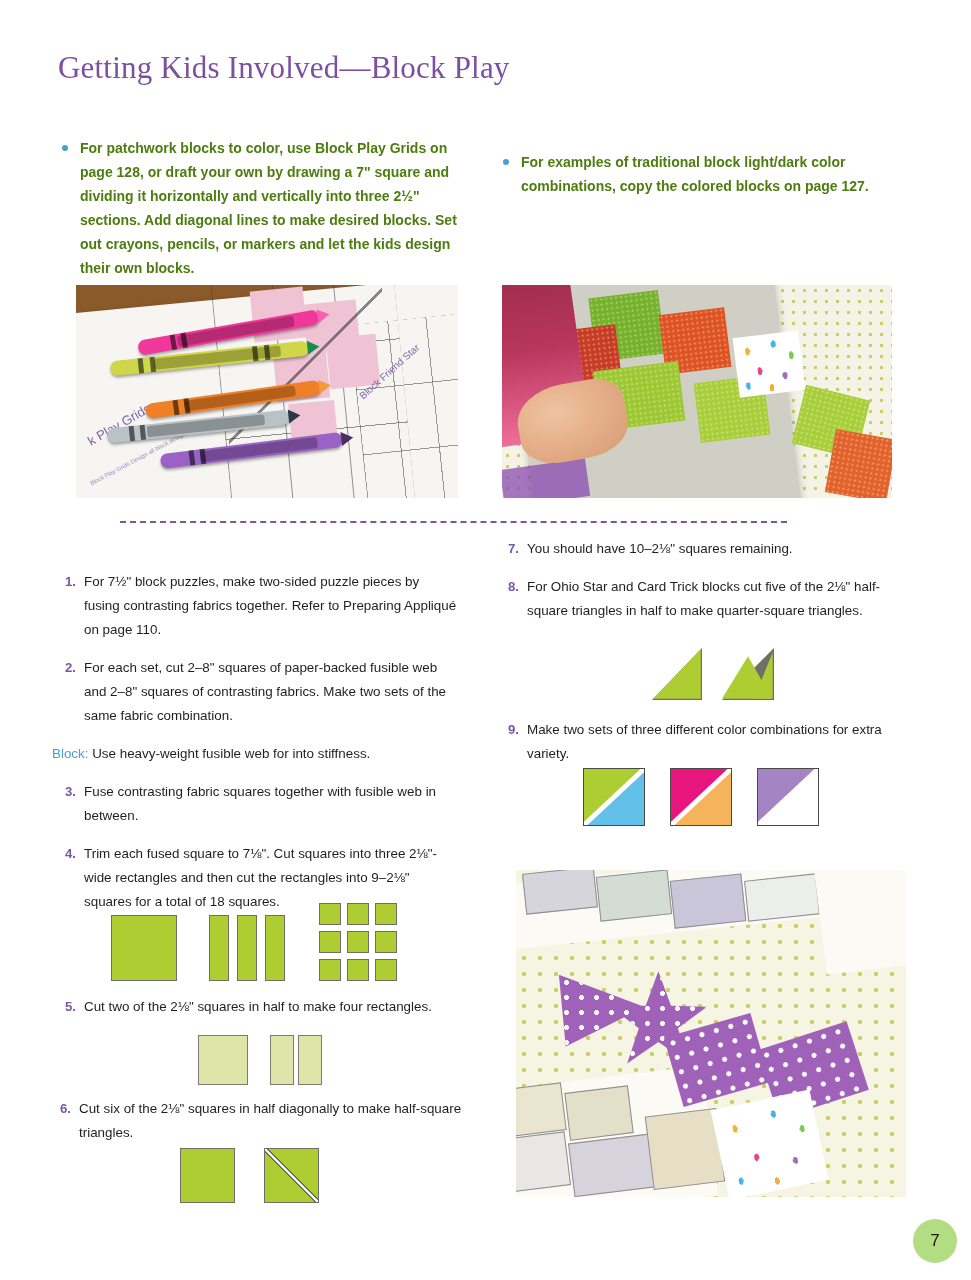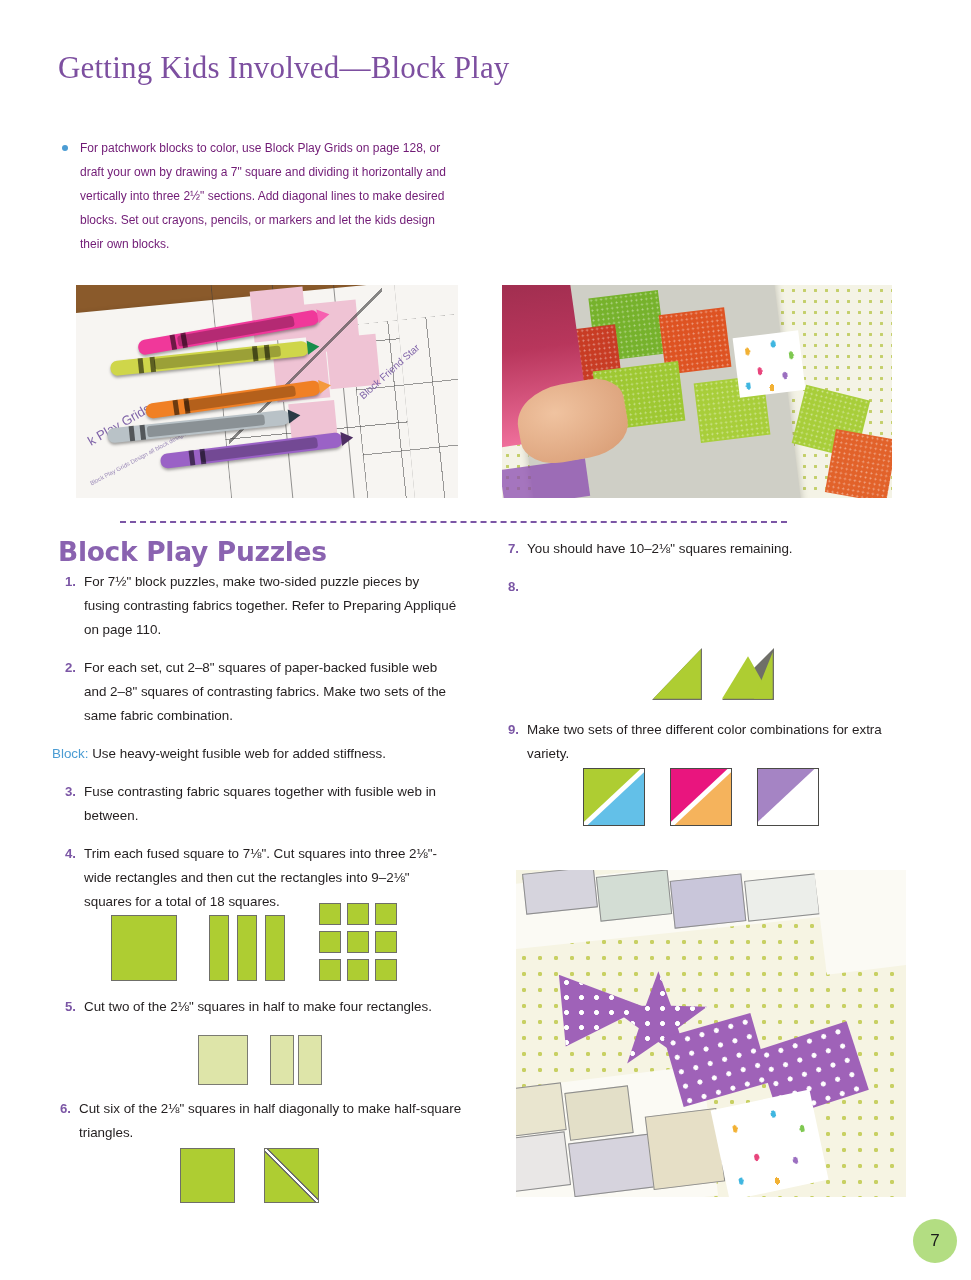--- a/index.html
+++ b/index.html
@@ -40,24 +40,25 @@
     font-size: 16.5px;
     color: #8a63b0;
     white-space: nowrap;
   }
 
   
   .bullet-list { position: absolute; }
   .bullet-item {
     position: relative;
     padding-left: 22px;
-    font-size: 12px;
+    font-size: 14px;
     line-height: 24px;
-    color: #701a75;
+    color: #4d7c0f;
     margin-bottom: 12px;
+    font-weight: bold;
   }
   .bullet-dot {
     position: absolute;
     left: 4px;
     top: 9px;
     width: 6px;
     height: 6px;
     border-radius: 50%;
     background: #4b9cd3;
   }
@@ -324,20 +325,24 @@
   <div class="page-title">Getting Kids Involved—Block Play</div>
 
   <div class="bullet-list" style="left:58px; top:136px; width:400px;">
     <div class="bullet-item">
       <span class="bullet-dot"></span>
       <span>For patchwork blocks to color, use Block Play Grids on page 128, or draft your own by drawing a 7" square and dividing it horizontally and vertically into three 2½" sections. Add diagonal lines to make desired blocks. Set out crayons, pencils, or markers and let the kids design their own blocks.</span>
     </div>
   </div>
 
   <div class="bullet-list" style="left:499px; top:136px; width:400px;">
+    <div class="bullet-item" style="margin-top:14px;">
+      <span class="bullet-dot"></span>
+      <span>For examples of traditional block light/dark color combinations, copy the colored blocks on page 127.</span>
+    </div>
   </div>
 
   <div class="photo photo-crayons" style="left:76px; top:285px; width:382px; height:213px;">
     <div class="p1-paper"></div>
     <div class="p1-grid"></div>
     <div class="p1-grid2"></div>
 
     <div class="p1-pink" style="left:46%; top:2%; width:14%; height:24%;"></div>
     <div class="p1-pink" style="left:60%; top:8%; width:14%; height:23%;"></div>
     <div class="p1-pink" style="left:52%; top:30%; width:14%; height:24%;"></div>
@@ -396,33 +401,32 @@
     <div class="p2-sq p2-tex" style="left:76%; top:50%; width:17%; height:28%; background-color:#a8ce3a; transform:rotate(14deg);"></div>
     <div class="p2-sq p2-tex" style="left:84%; top:70%; width:16%; height:30%; background-color:#e2622a; transform:rotate(10deg);"></div>
     <div class="p2-sq" style="left:0%; top:84%; width:22%; height:18%; background:#8b4bb0; opacity:.75; transform:rotate(-8deg);"></div>
 
     <div class="p2-arm"></div>
     <div class="p2-hand"></div>
   </div>
 
   <div class="divider"></div>
 
-  <div class="section-title">Block Play Puzzles</div>
 
   <div class="steps" style="left:52px; top:570px; width:406px;">
     <div class="step">
       <span class="step-num">1.</span>
       <span>For 7½" block puzzles, make two-sided puzzle pieces by fusing contrasting fabrics together. Refer to Preparing Appliqué on page 110.</span>
     </div>
     <div class="step" style="margin-top:14px;">
       <span class="step-num">2.</span>
       <span>For each set, cut 2–8" squares of paper-backed fusible web and 2–8" squares of contrasting fabrics. Make two sets of the same fabric combination.</span>
     </div>
     <div class="note" style="margin-top:14px;">
-      <span class="note-label">Block:</span><span> Use heavy-weight fusible web for added stiffness.</span>
+      <span class="note-label">Block:</span><span> Use heavy-weight fusible web for into stiffness.</span>
     </div>
     <div class="step" style="margin-top:14px;">
       <span class="step-num">3.</span>
       <span>Fuse contrasting fabric squares together with fusible web in between.</span>
     </div>
     <div class="step" style="margin-top:14px;">
       <span class="step-num">4.</span>
       <span>Trim each fused square to 7⅛". Cut squares into three 2⅛"-wide rectangles and then cut the rectangles into 9–2⅛" squares for a total of 18 squares.</span>
     </div>
   </div>
@@ -468,20 +472,21 @@
     <div class="shape hst" style="left:84px; top:0px; width:55px; height:55px;"></div>
   </div>
 
   <div class="steps" style="left:495px; top:537px; width:400px;">
     <div class="step">
       <span class="step-num">7.</span>
       <span>You should have 10–2⅛" squares remaining.</span>
     </div>
     <div class="step" style="margin-top:14px;">
       <span class="step-num">8.</span>
+      <span>For Ohio Star and Card Trick blocks cut five of the 2⅛" half-square triangles in half to make quarter-square triangles.</span>
     </div>
   </div>
 
   <div style="position:absolute; left:652px; top:648px; width:140px; height:60px;">
     <div class="shape tri-green-ol" style="left:0px; top:0px; width:50px; height:52px;"></div>
     <div class="shape tri-green" style="left:1.2px; top:1.2px; width:47.6px; height:49.6px;"></div>
     <div class="shape tri-green-ol" style="left:70px; top:0px; width:52px; height:52px;"></div>
     <div class="shape qst-a" style="left:70px; top:1.3px; width:50px; height:49.4px;"></div>
     <div class="shape qst-b" style="left:71.3px; top:1.3px; width:49.4px; height:49.4px;"></div>
   </div>

